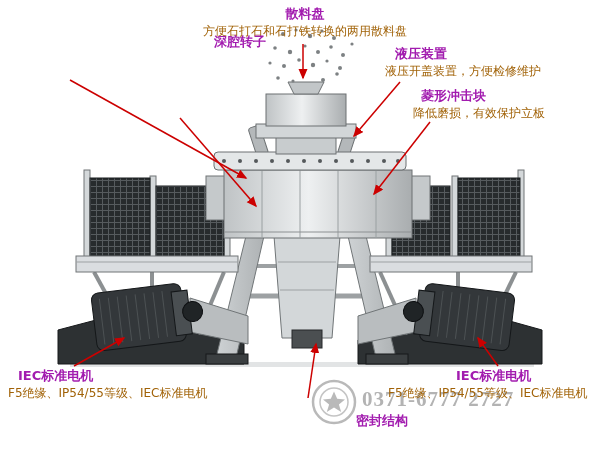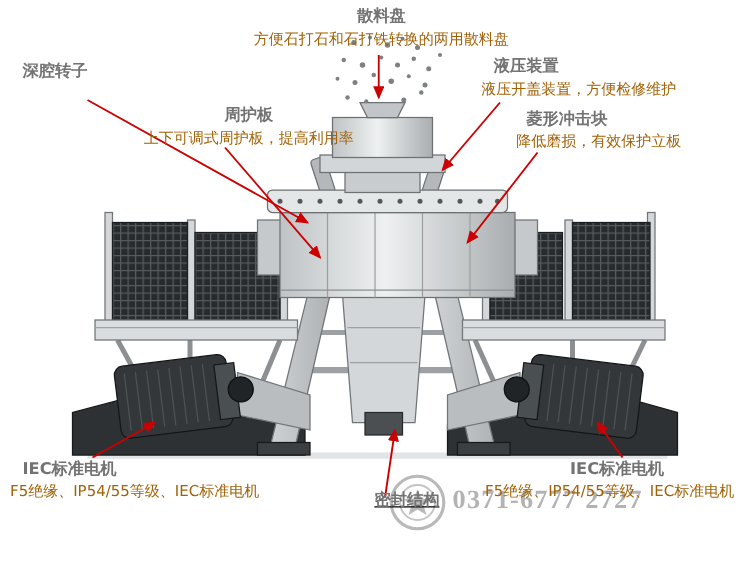--- a/index.html
+++ b/index.html
@@ -3,36 +3,36 @@
 <meta charset="utf-8">
 <style>
   html,body{margin:0;padding:0;background:#fff;}
   .stage{
     position:relative;width:600px;height:450px;overflow:hidden;background:#ffffff;
     font-family:"DejaVu Sans","Liberation Sans",sans-serif;
   }
   .stage svg.layer{position:absolute;left:0;top:0;}
   .callout{position:absolute;z-index:3;}
   .callout .t{
-    display:block;color:#737373;font-weight:bold;font-size:13px;line-height:15px;white-space:nowrap;
+    display:block;color:#a21caf;font-weight:bold;font-size:13px;line-height:15px;white-space:nowrap;
   }
   .callout .d{
     display:block;color:#a16207;font-size:12px;line-height:14px;margin-top:3px;white-space:nowrap;
   }
   .c-top{left:160px;top:6px;width:290px;text-align:center;}
-  .c-rotor{left:6px;top:50px;width:260px;text-align:left;}
+  .c-rotor{left:6px;top:34px;width:260px;text-align:right;}
   .c-rotor .t{margin-left:12px;}
   .c-guard{left:104px;top:85px;width:190px;text-align:center;}
   .c-hyd{left:385px;top:46px;width:205px;text-align:left;}
   .c-hyd .t{margin-left:10px;}
   .c-impact{left:413px;top:88px;width:182px;text-align:left;}
   .c-impact .t{margin-left:8px;}
   .c-motor-l{left:8px;top:368px;width:232px;text-align:left;}
   .c-motor-l .t{margin-left:10px;}
-  .c-seal{left:243px;top:393px;width:165px;text-align:center;text-decoration:underline;}
+  .c-seal{left:243px;top:413px;width:165px;text-align:right;}
   .c-motor-r{left:388px;top:368px;width:210px;text-align:left;}
   .c-motor-r .t{margin-left:68px;}
   .watermark-logo{position:absolute;left:308px;top:376px;z-index:1;}
   .watermark-phone{
     position:absolute;left:362px;top:387px;z-index:1;
     font-size:21px;font-weight:bold;color:#b3b3b3;letter-spacing:1px;white-space:nowrap;font-family:Liberation Serif, serif;
   }
 </style>
 </head>
 <body>
@@ -230,24 +230,20 @@
 
   <div class="callout c-top">
     <span class="t">散料盘</span>
     <span class="d">方便石打石和石打铁转换的两用散料盘</span>
   </div>
 
   <div class="callout c-rotor">
     <span class="t">深腔转子</span>
   </div>
 
-  <div class="callout c-guard">
-    <span class="t">周护板</span>
-    <span class="d">上下可调式周护板，提高利用率</span>
-  </div>
 
   <div class="callout c-hyd">
     <span class="t">液压装置</span>
     <span class="d">液压开盖装置，方便检修维护</span>
   </div>
 
   <div class="callout c-impact">
     <span class="t">菱形冲击块</span>
     <span class="d">降低磨损，有效保护立板</span>
   </div>

